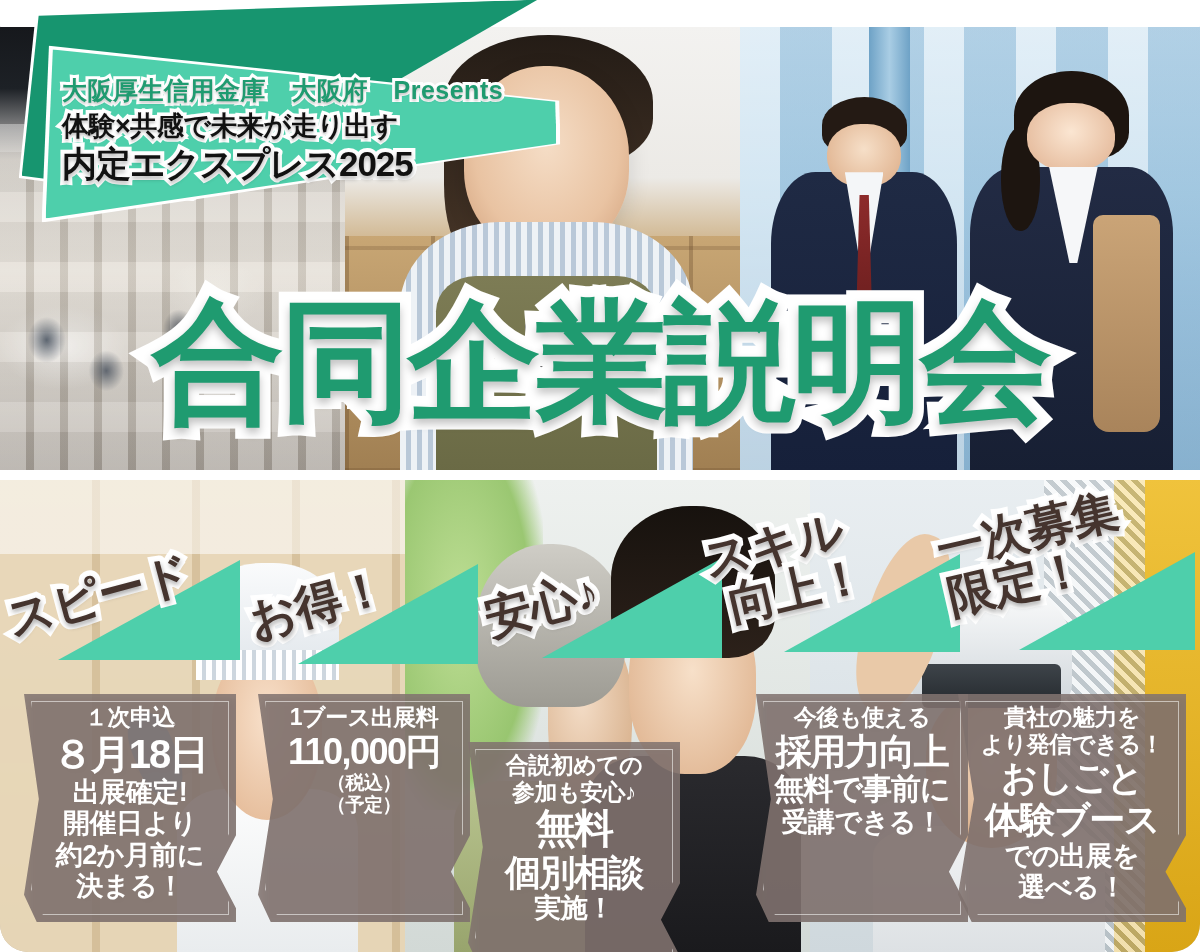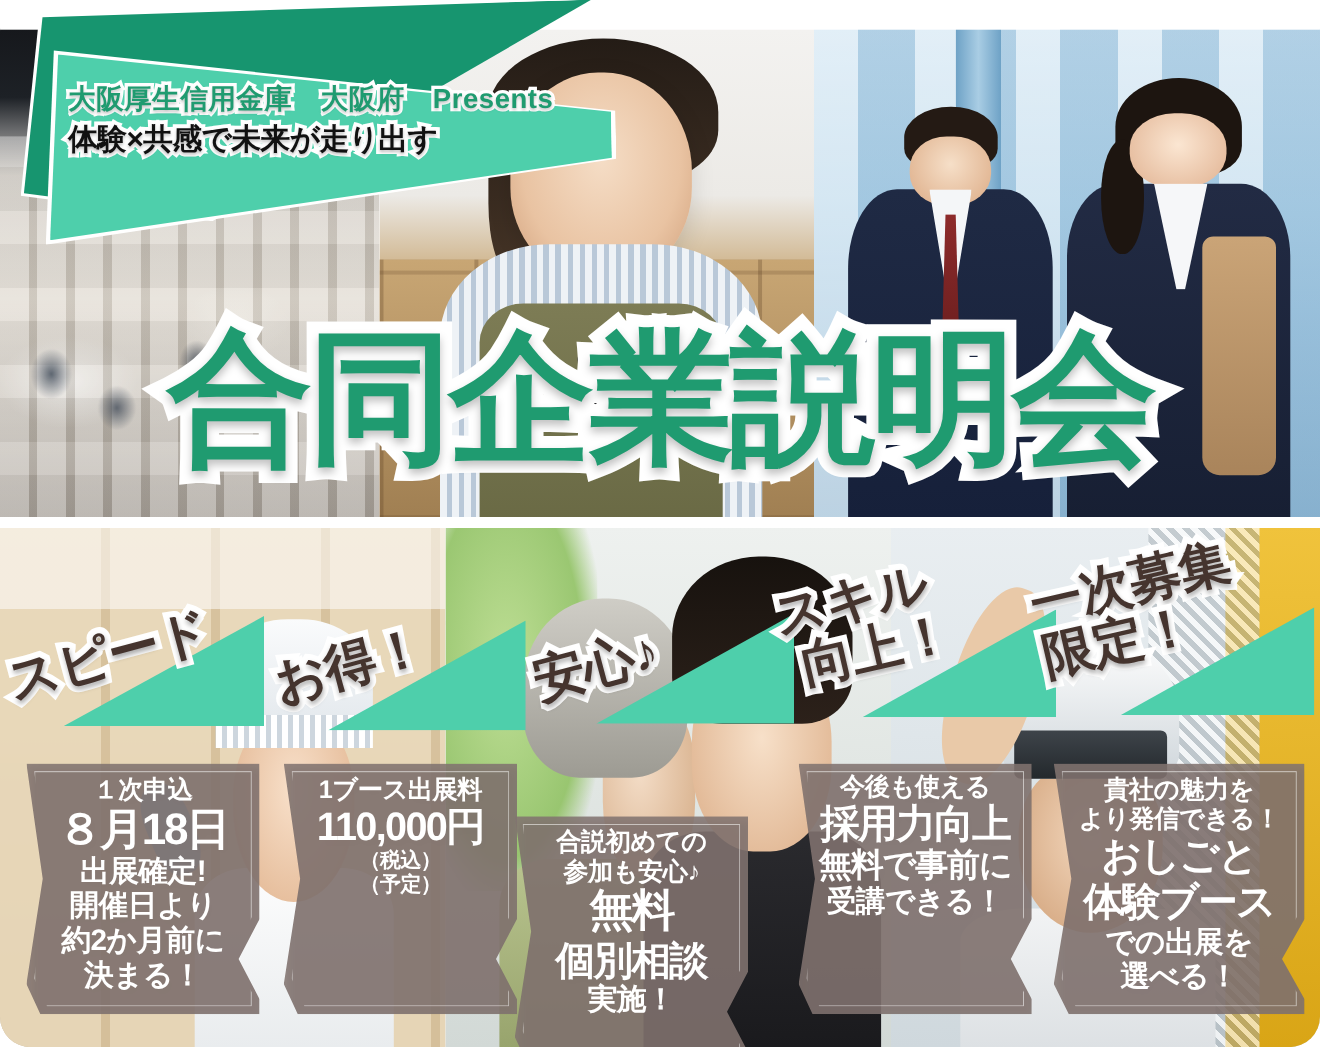--- a/index.html
+++ b/index.html
@@ -266,21 +266,21 @@
   }
   .fbox .inner-line{
     position:absolute;left:7px;top:7px;right:7px;bottom:7px;
     border:1.5px solid rgba(255,255,255,.55);
     clip-path:polygon(0 0, 100% 0, 100% 62%, 91% 78%, 100% 94%, 100% 100%, 6% 100%, 0 88%, 7% 46%);
     pointer-events:none;
   }
   .fb-1{left:24px;}
   .fb-2{left:258px;}
   .fb-3{left:468px;margin-top:48px;}
-  .fb-4{left:726px;font-family:Liberation Mono, monospace;}
+  .fb-4{left:756px;}
   .fb-5{left:958px;width:228px;}
 
   .fline{display:block;white-space:nowrap;line-height:1.16;}
   .t-sm{font-size:23px;font-weight:700;letter-spacing:-0.5px;}
   .t-md{font-size:27px;font-weight:700;letter-spacing:-0.5px;}
   .t-lg{font-size:36px;font-weight:700;letter-spacing:-1.5px;}
   .t-xl{font-size:40px;font-weight:700;letter-spacing:-2px;}
   .t-xs{font-size:19px;font-weight:700;letter-spacing:-0.5px;}
   .t-mix{font-size:30px;font-weight:700;letter-spacing:-1px;}
 </style>
@@ -372,20 +372,21 @@
   </div>
 
   <div class="wedge-back-outline"></div>
   <div class="wedge-back"></div>
   <div class="wedge-front-outline"></div>
   <div class="wedge-front"></div>
 
   <div class="header-text">
     <div class="hdr-presents">大阪厚生信用金庫　大阪府　Presents</div>
     <div class="hdr-sub">体験×共感で未来が走り出す</div>
+    <div class="hdr-main">内定エクスプレス2025</div>
   </div>
 
   <div class="big-title">合同企業説明会</div>
 
   <div class="ribbon rb-1">
     <div class="tri"></div>
     <div class="rlabel">スピード</div>
   </div>
   <div class="ribbon rb-2">
     <div class="tri"></div>

